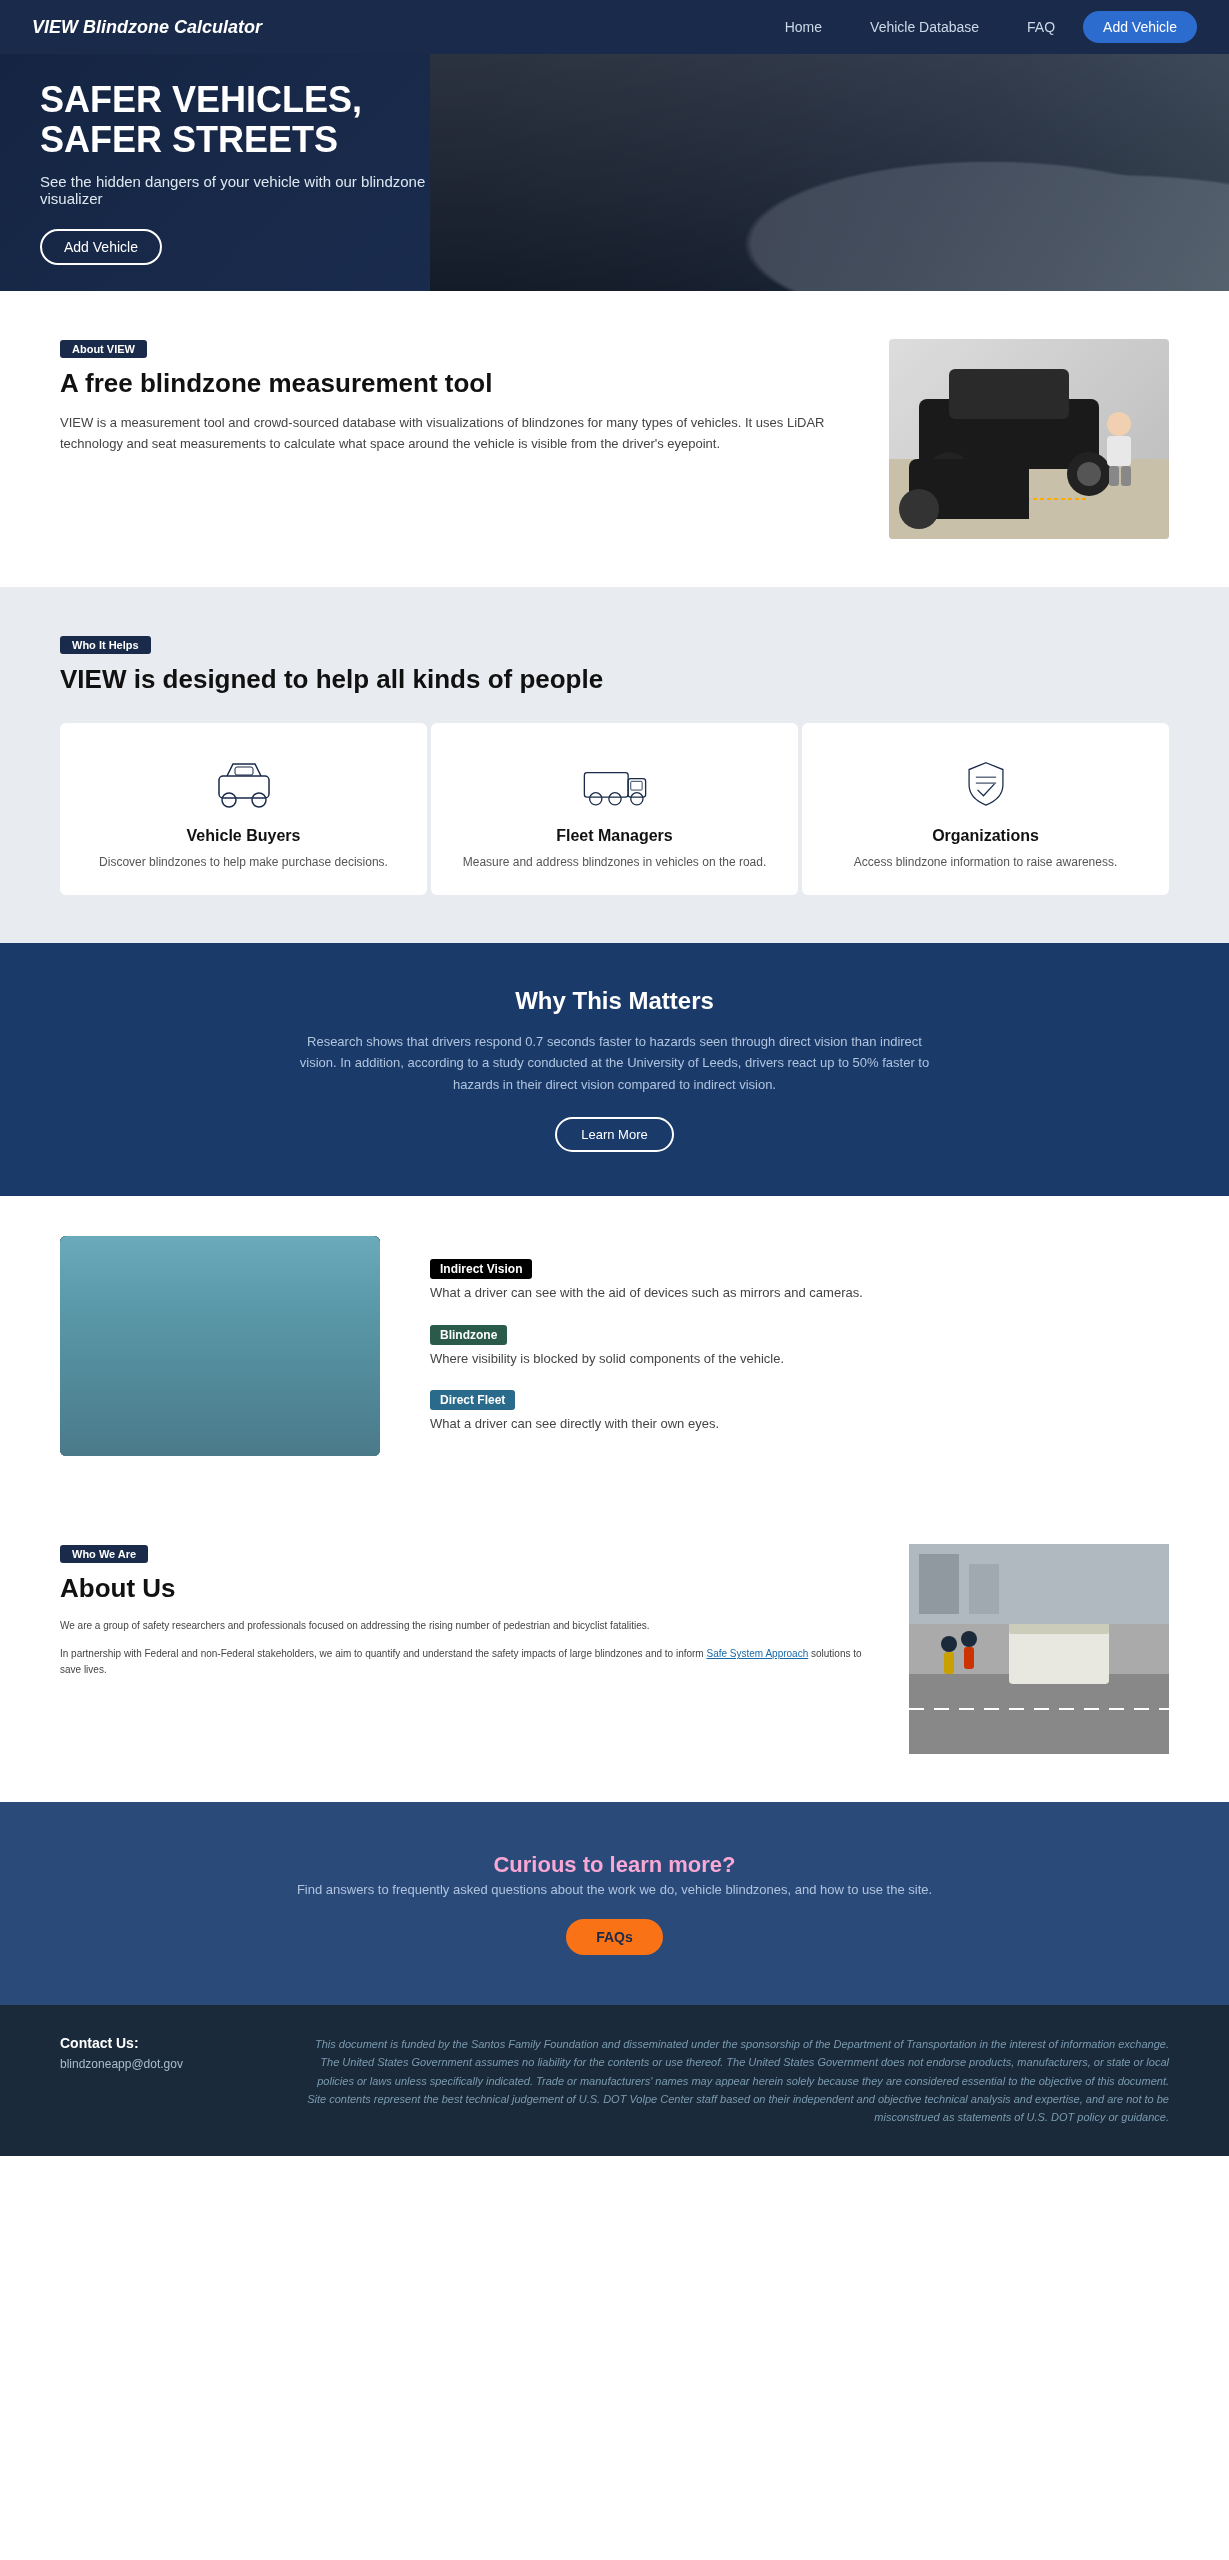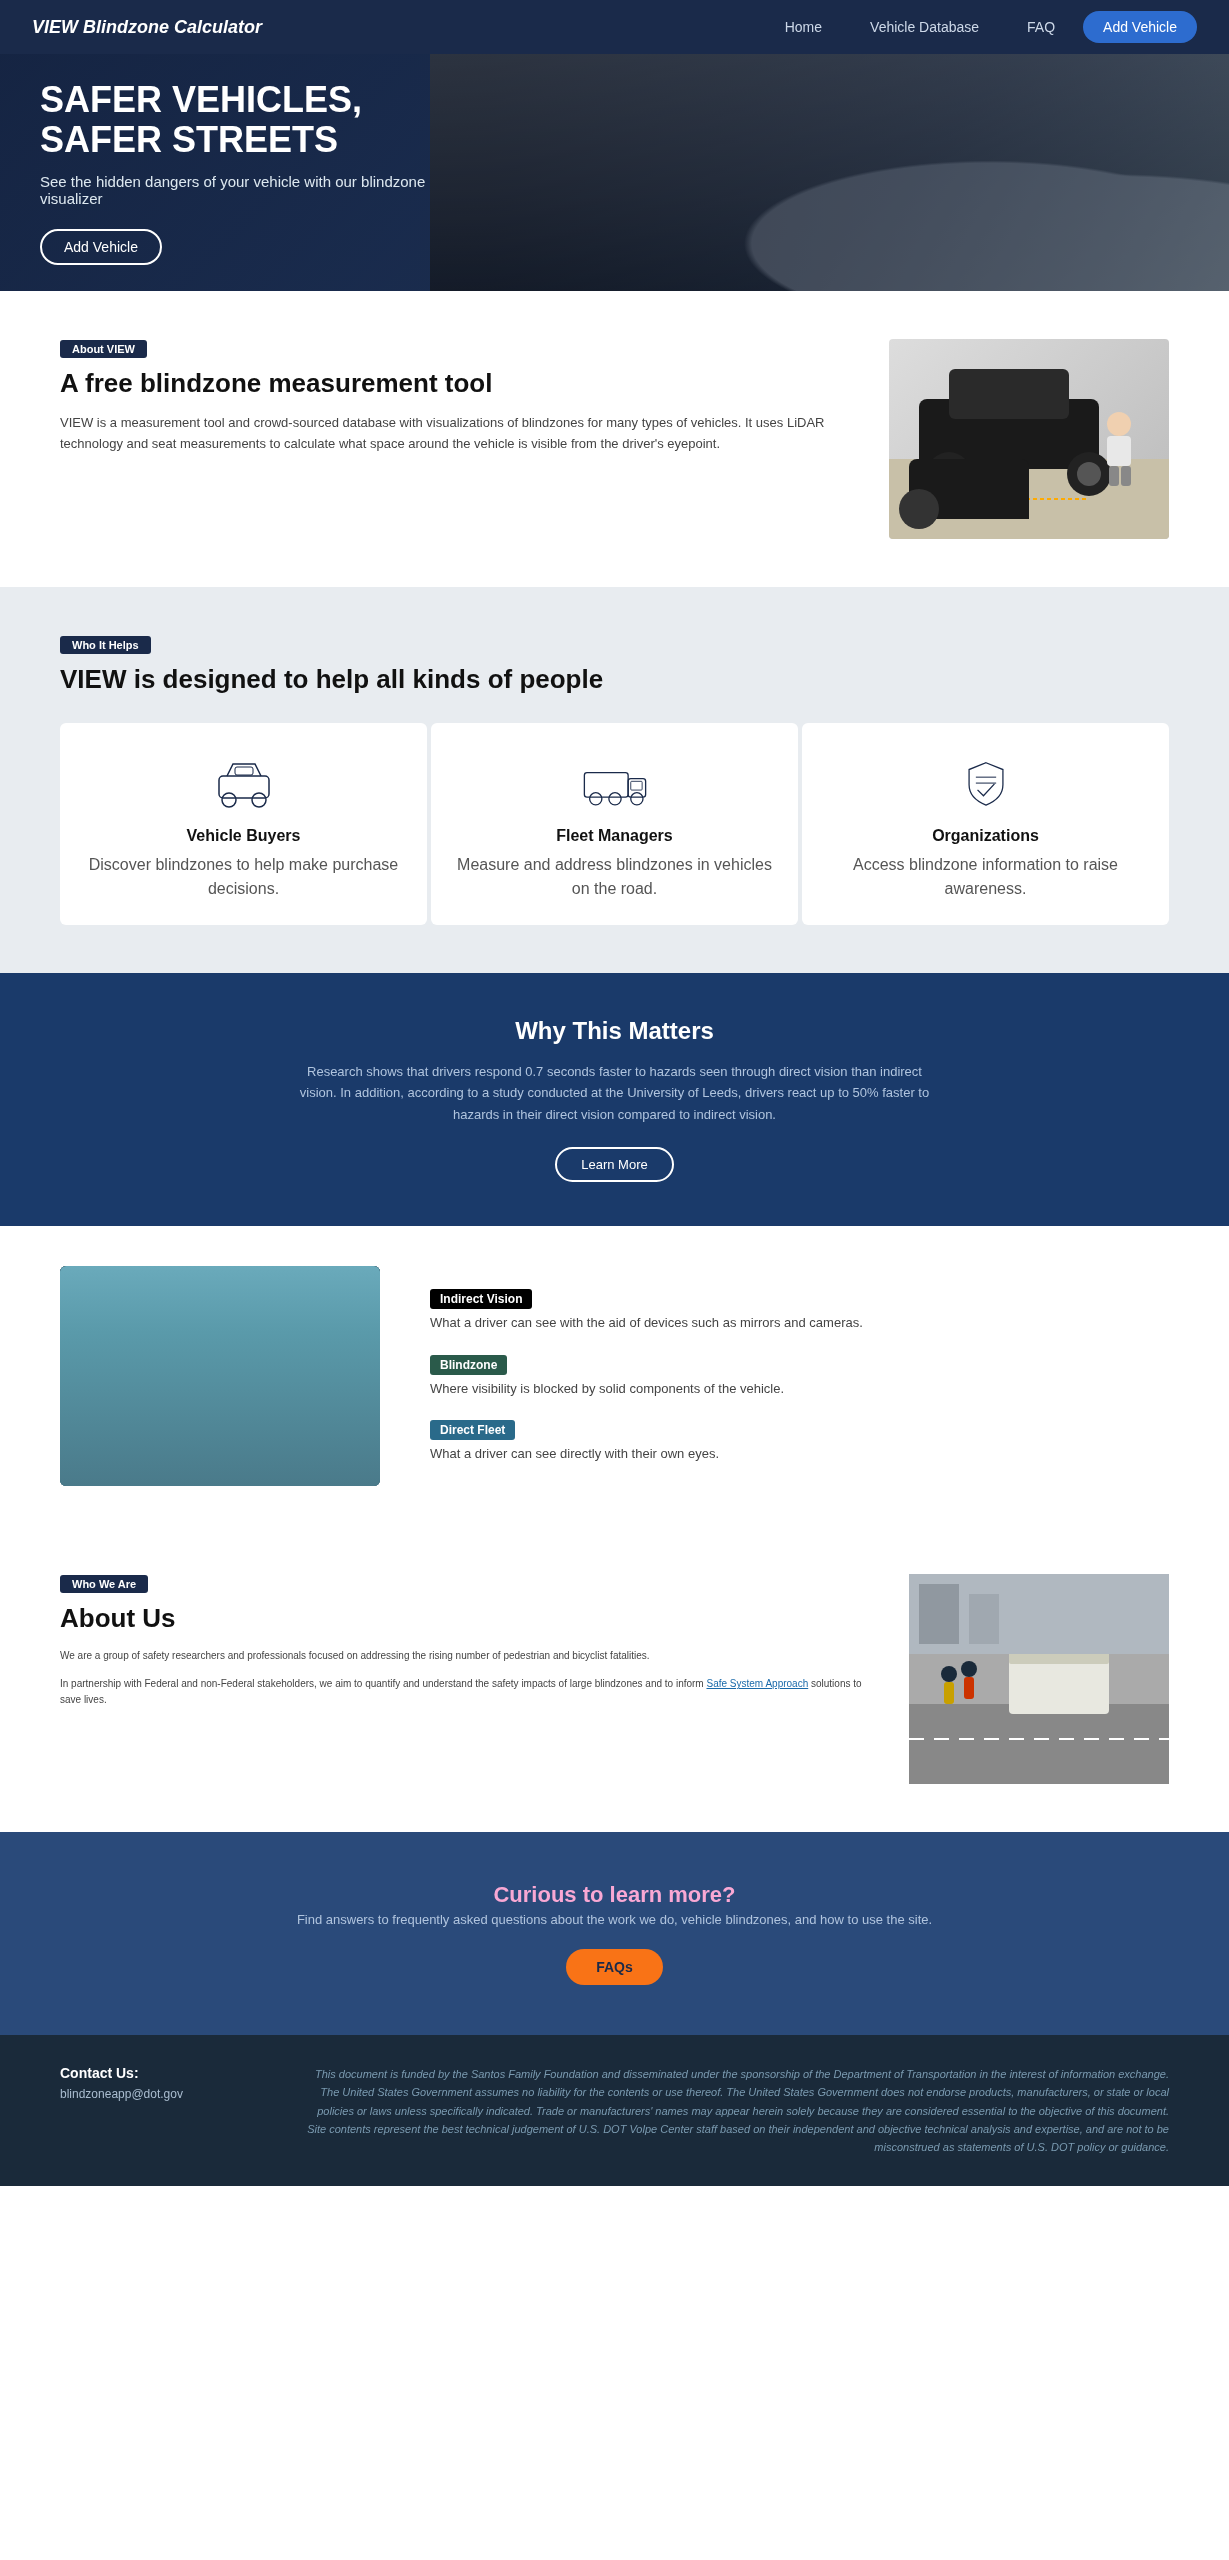--- a/index.html
+++ b/index.html
@@ -196,21 +196,21 @@
       fill: none;
       stroke-width: 1.5;
     }
     .card-label {
       font-size: 16px;
       font-weight: bold;
       margin-bottom: 8px;
       color: #111;
     }
     .card-desc {
-      font-size: 16px;
+      font-size: 12px;
       color: #555;
       line-height: 1.5;
     }
 
     
     .section-why {
       background: #1a3a6a;
       padding: 44px 80px;
       text-align: center;
     }

